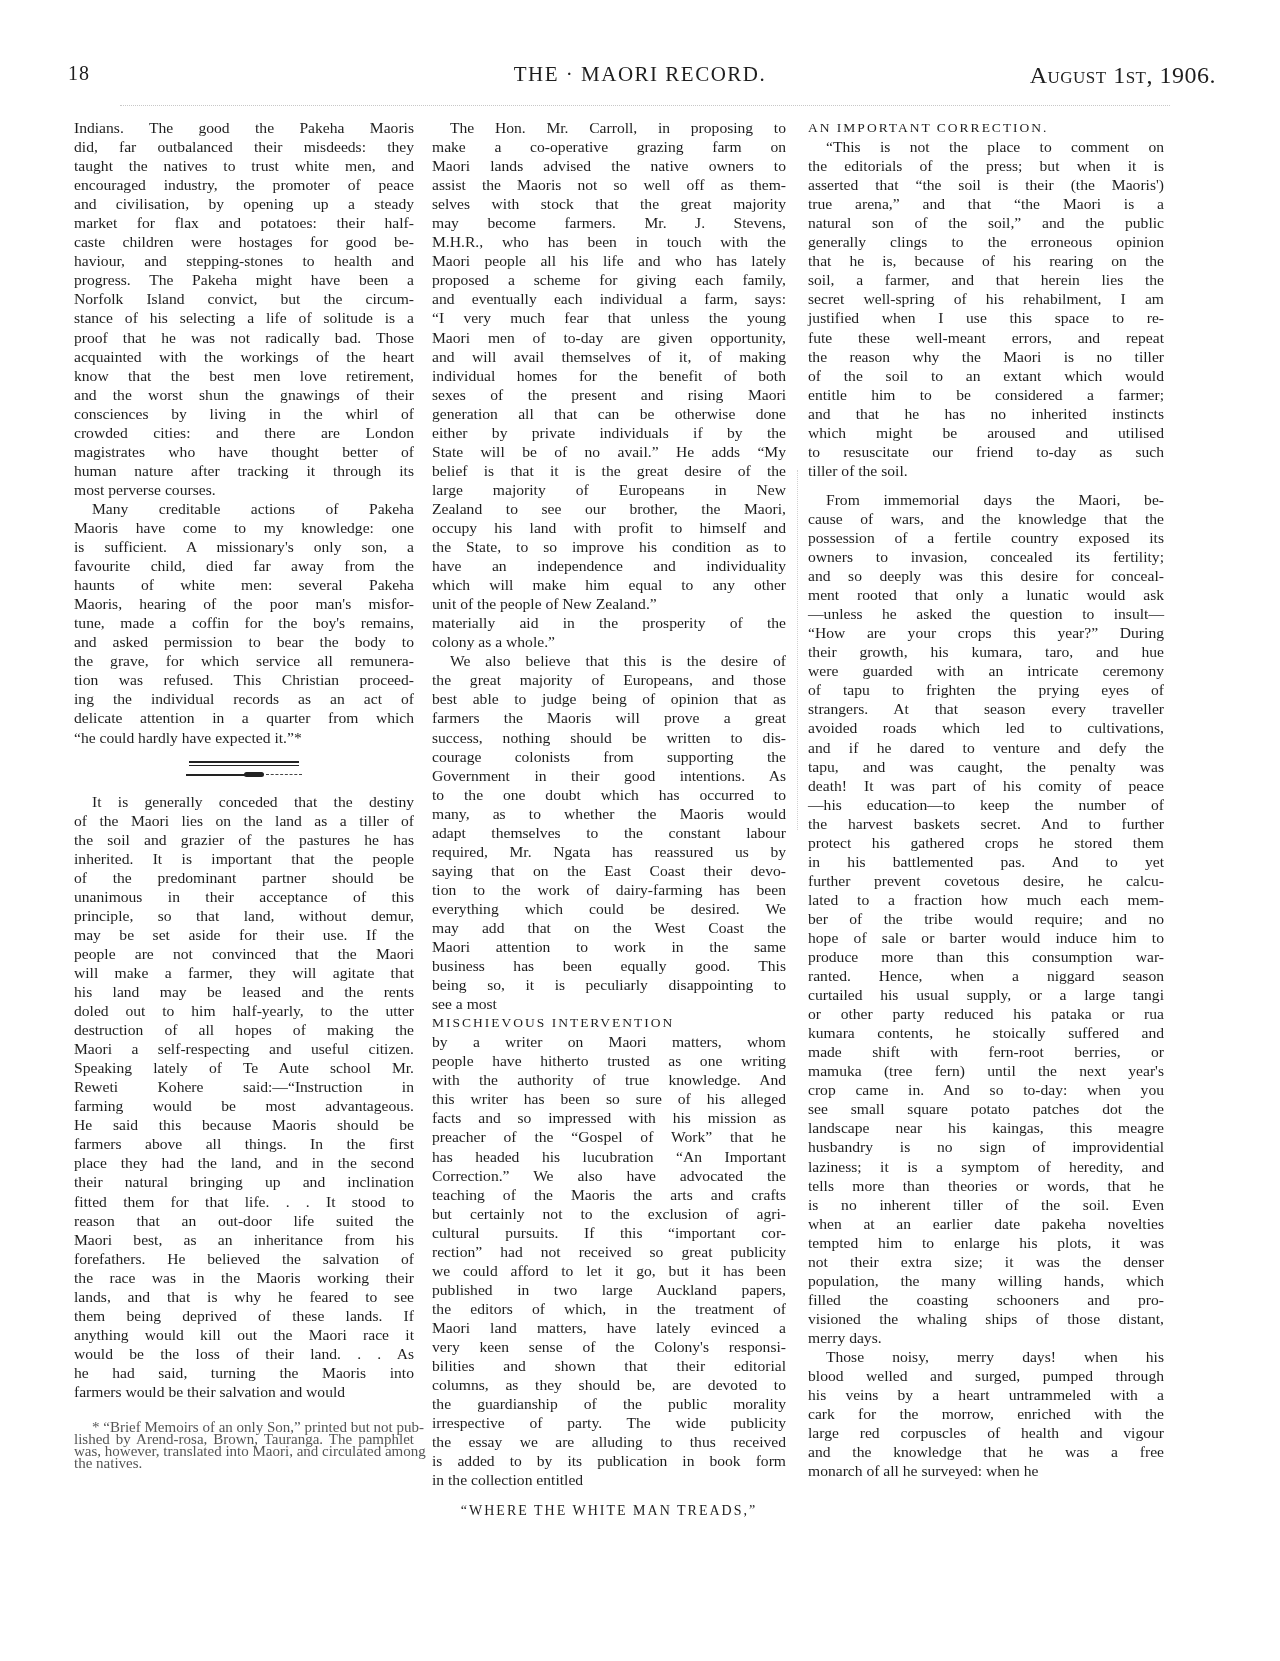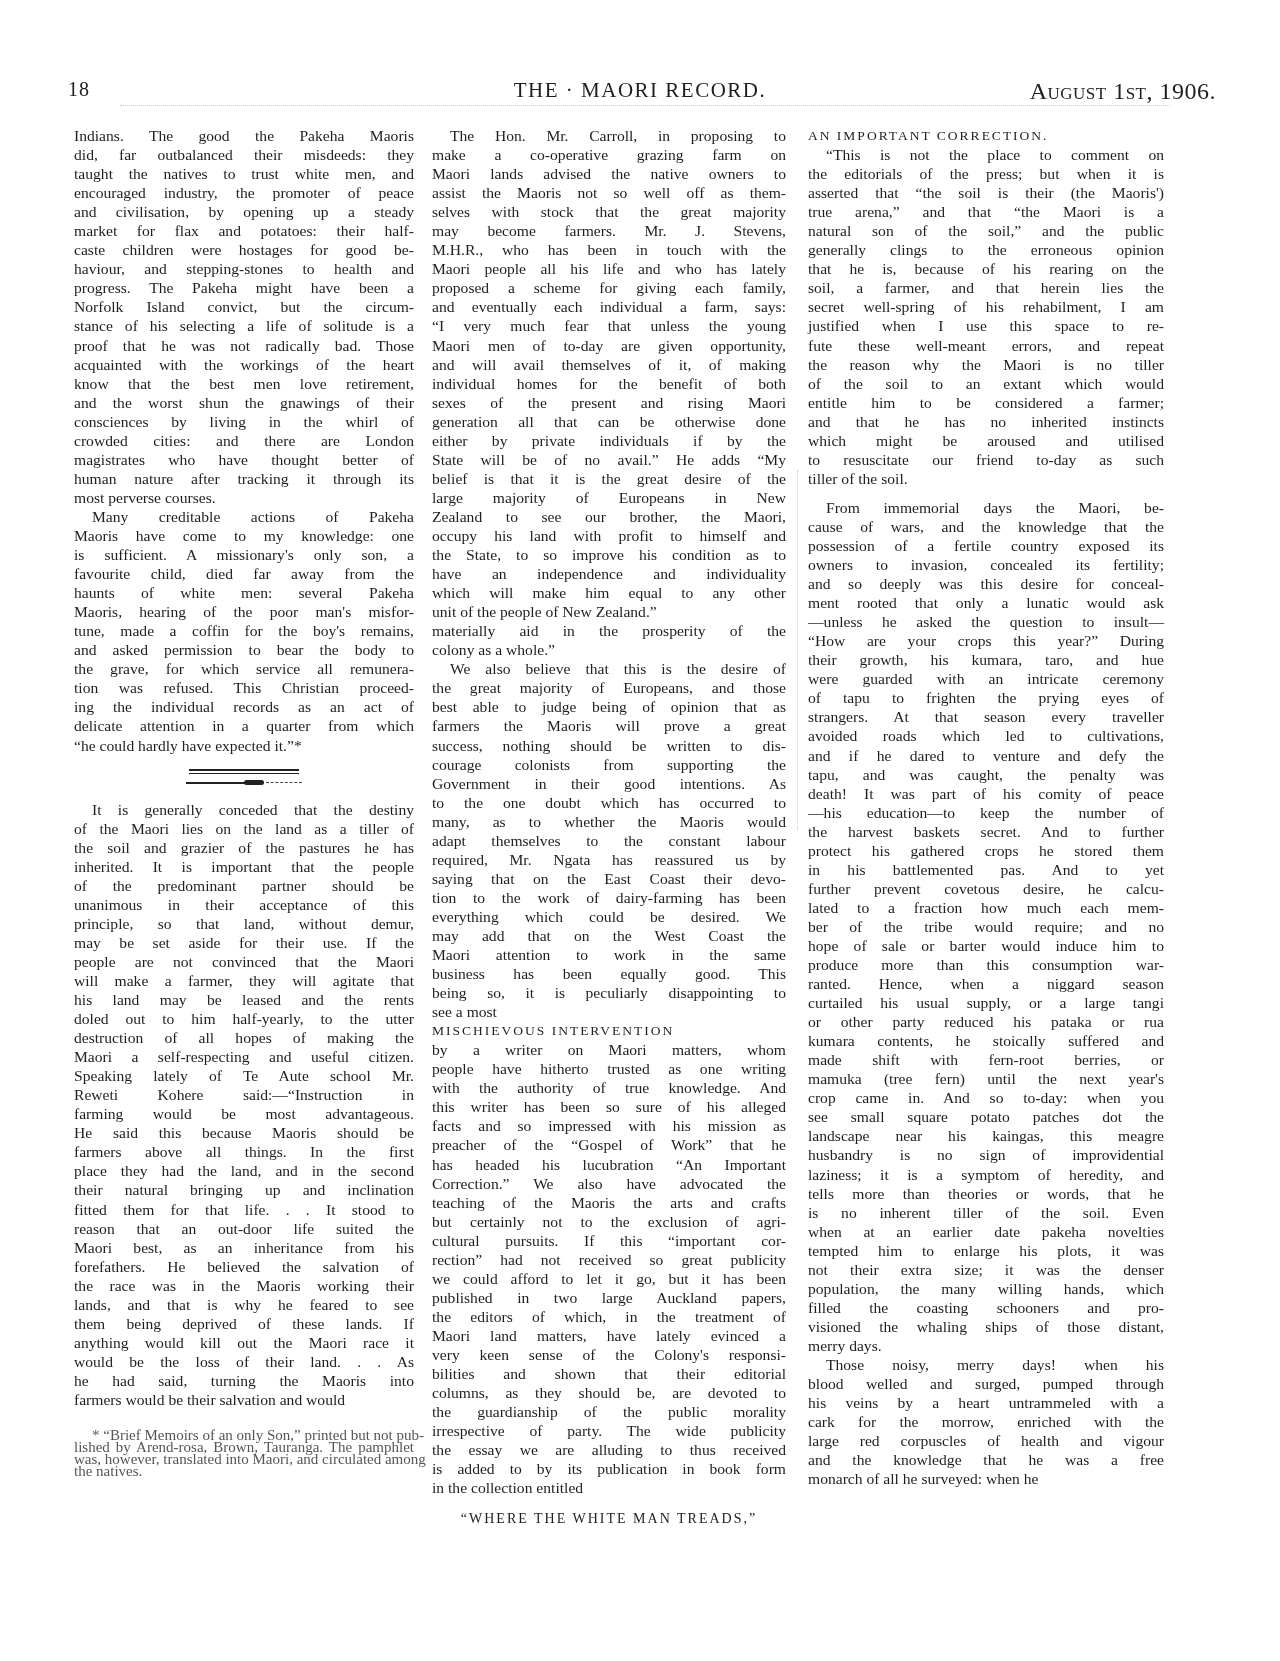--- a/index.html
+++ b/index.html
@@ -1,25 +1,25 @@
 <!DOCTYPE html>
 <html><head>
 <meta charset="utf-8">
 <style>
   html, body { margin: 0; padding: 0; background: #ffffff; }
   body { width: 1280px; height: 1661px; position: relative; overflow: hidden;
          font-family: "Liberation Serif", "DejaVu Serif", serif; color: #1e1e1e; }
-  .header { position: absolute; top: 78px; left: 60px; width: 1160px; height: 26px; }
+  .header { position: absolute; top: 62px; left: 60px; width: 1160px; height: 26px; }
   .page-num { position: absolute; left: 8px; top: 0; font-size: 20px; letter-spacing: 1px; }
   .pub-title { position: absolute; left: 0; right: 0; top: 0; text-align: center;
                font-size: 21px; letter-spacing: 1.5px; }
   .issue-date { position: absolute; right: 4px; top: 0; font-size: 24px; font-variant: small-caps; letter-spacing: 0.5px; }
   .header-rule { position: absolute; top: 105px; left: 120px; width: 1050px; height: 0;
                  border-top: 1px dotted #c8c8c8; }
-  .col { position: absolute; top: 126px; font-size: 15.6px; line-height: 19.05px; }
+  .col { position: absolute; top: 118px; font-size: 15.6px; line-height: 19.05px; }
   .col1 { left: 74px; width: 340px; }
   .col2 { left: 432px; width: 354px; }
   .col3 { left: 808px; width: 356px; }
   .col-sep { position: absolute; top: 470px; width: 0; border-left: 1px dotted #d0d0d0; }
   .ln { display: block; white-space: nowrap; text-align: justify; text-align-last: justify; height: 19.05px; overflow: visible; }
   .ln.last { text-align-last: left; }
   .ln.indent { padding-left: 18px; }
   .para-gap { height: 10px; }
   .subhead { display: block; text-align: left; font-variant: small-caps; letter-spacing: 2px;
              font-size: 13.5px; height: 19.05px; }

